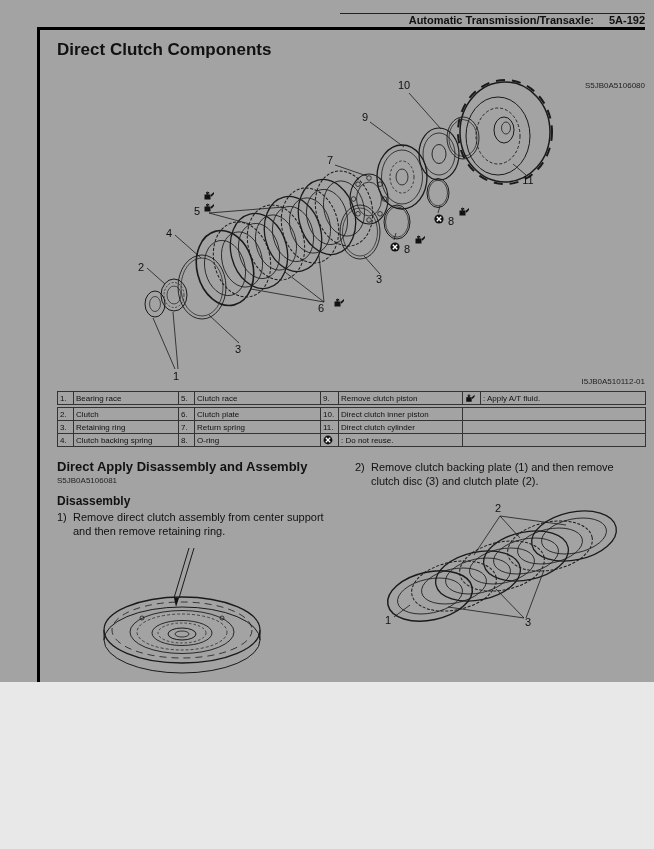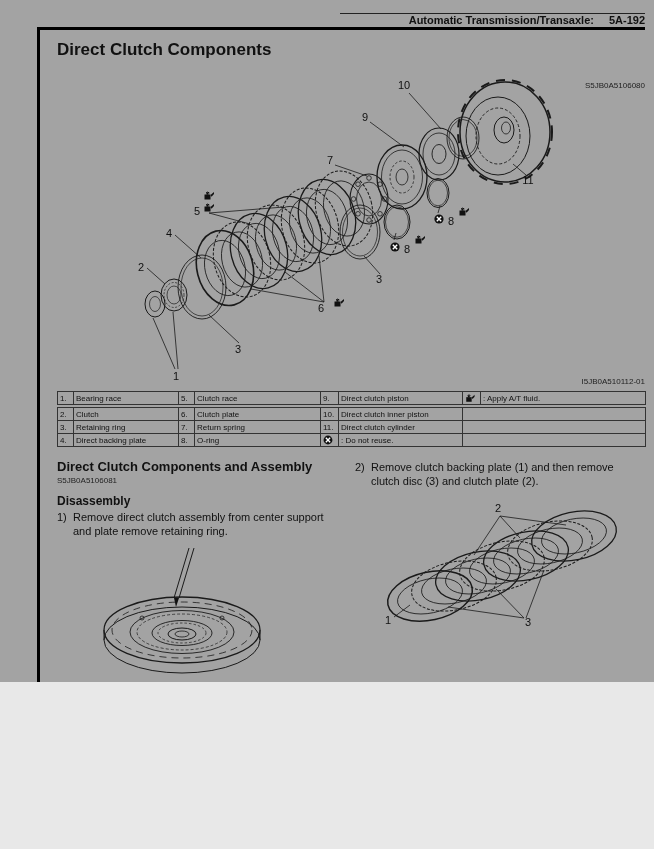--- a/index.html
+++ b/index.html
@@ -204,21 +204,21 @@
         <col style="width:18px">
         <col style="width:165px">
       </colgroup>
     <tbody>
         <tr>
       <td>1.</td>
       <td>Bearing race</td>
       <td>5.</td>
       <td>Clutch race</td>
       <td>9.</td>
-      <td>Direct clutch piston</td>
+      <td>Remove clutch piston</td>
       <td class="ic">
         <svg width="10" height="10" viewBox="0 0 12 12">
               <rect x="1.5" y="5" width="6.5" height="5.5" fill="#111"></rect>
               <rect x="3.5" y="2.8" width="2.2" height="2.4" fill="#111"></rect>
               <path d="M8,5.5 L11.5,2.2 L11.5,4.4 L9,7.2 Z" fill="#111"></path>
               <path d="M3,3.2 a2.4,2.4 0 0 1 3.6,0" stroke="#111" fill="none" stroke-width="1"></path>
             </svg>
       </td>
       <td>: Apply A/T fluid.</td>
     </tr>
@@ -250,48 +250,48 @@
       <td>3.</td>
       <td>Retaining ring</td>
       <td>7.</td>
       <td>Return spring</td>
       <td>11.</td>
       <td>Direct clutch cylinder</td>
       <td colspan="2"></td>
     </tr>
     <tr>
       <td>4.</td>
-      <td>Direct backing plate</td>
+      <td>Clutch backing spring</td>
       <td>8.</td>
       <td>O-ring</td>
       <td class="ic">
         <svg width="10" height="10" viewBox="0 0 12 12">
               <circle cx="6" cy="6" r="5.3" fill="#111"></circle>
               <path d="M3.4,3.4 L8.6,8.6 M8.6,3.4 L3.4,8.6" stroke="#fff" stroke-width="1.6" fill="none"></path>
             </svg>
       </td>
       <td>: Do not reuse.</td>
       <td colspan="2"></td>
     </tr>
   </tbody>
     </table>
 
-  <div class="abs title2">Direct Clutch Components and Assembly</div>
+  <div class="abs title2">Direct Apply Disassembly and Assembly</div>
   <div class="abs code code2">S5JB0A5106081</div>
 
   <div class="abs step step2">
     <span class="num">2)</span>
     <span class="step-text">Remove clutch backing plate (1) and then remove clutch disc (3) and clutch plate (2).</span>
   </div>
 
   <div class="abs subhead">Disassembly</div>
 
   <div class="abs step step1">
     <span class="num">1)</span>
-    <span class="step-text">Remove direct clutch assembly from center support and plate remove retaining ring.</span>
+    <span class="step-text">Remove direct clutch assembly from center support and then remove retaining ring.</span>
   </div>
 
   <svg class="abs fig1" width="240" height="130" viewBox="0 0 240 130">
     <g stroke="#1a1a1a" fill="none" stroke-width="1">
       <line x1="127" y1="2" x2="112" y2="52"></line>
       <line x1="132" y1="2" x2="117" y2="52"></line>
       <polygon points="112,52 117,52 114,61" fill="#111" stroke="none"></polygon>
       <ellipse cx="120" cy="84" rx="78" ry="33" stroke-width="1.3"></ellipse>
       <ellipse cx="120" cy="94" rx="78" ry="33"></ellipse>
       <line x1="42" y1="84" x2="42" y2="94"></line>

